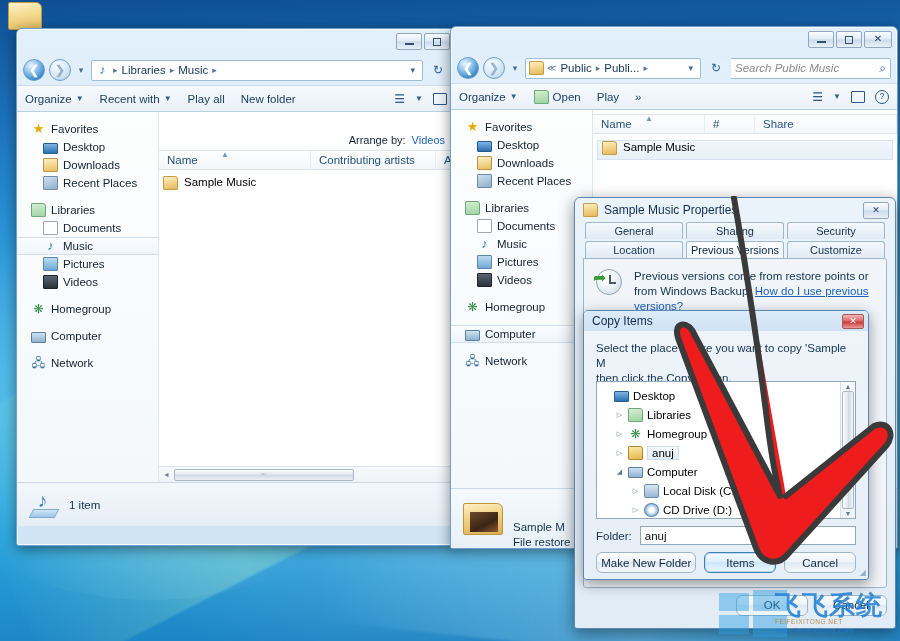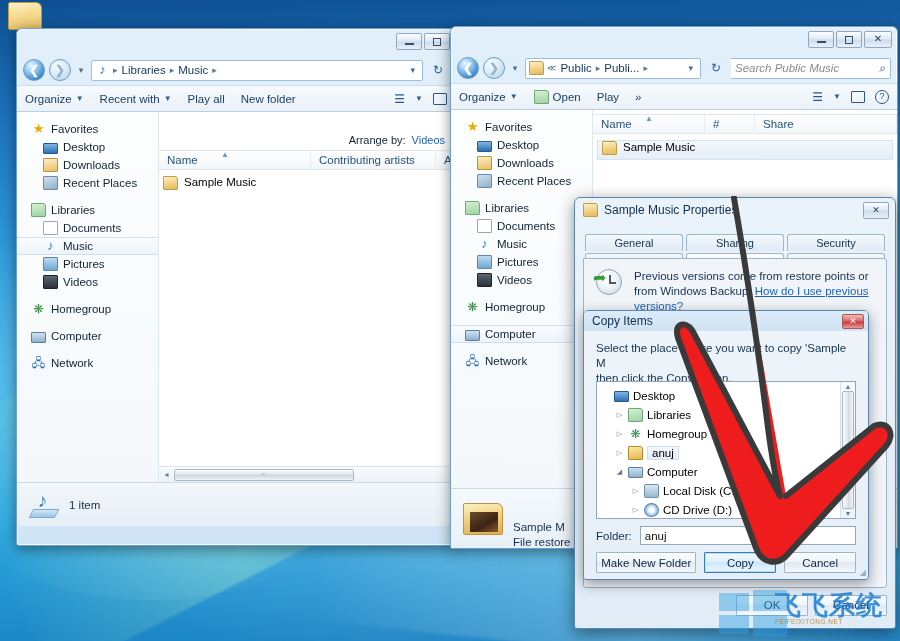--- a/index.html
+++ b/index.html
@@ -213,40 +213,39 @@
   }
   .dlg-body{ position:absolute; left:6px; right:6px; top:24px; bottom:6px; }
 
   
   .tabrow{ display:flex; gap:3px; padding:0 2px; }
   .tab{
     flex:1; height:17px; display:flex; align-items:center; justify-content:center;
     font-size:11px; color:#15334f; border:1px solid #9db7cd; border-bottom:none;
     border-radius:3px 3px 0 0;
     background:linear-gradient(180deg,#f4f9fd 0%,#e0eaf4 100%);
-    margin-top:12px;
   }
   .tab.active{ background:linear-gradient(180deg,#fdfefe 0%,#f2f7fb 100%); color:#0b2742; }
   .tabpanel{
     background:#f1f5fa; border:1px solid #9db7cd; border-radius:0 3px 3px 3px;
     position:absolute; left:2px; right:2px; top:36px; bottom:34px; overflow:hidden;
   }
   .pv-note{ display:flex; gap:10px; padding:10px 10px 6px 12px; font-size:11.5px; color:#13324f; line-height:15px; }
   .pv-note a{ color:#1c62b9; }
   .clockico{ width:26px; height:26px; flex:none; border-radius:50%;
              background:radial-gradient(circle at 40% 35%,#fff 20%,#e6eef4 55%,#c4d3de 100%);
              border:1.5px solid #8fa6b6; position:relative; }
   .clockico::before{ content:""; position:absolute; left:12px; top:5px; width:1.5px; height:8px; background:#4a5b68; }
   .clockico::after{ content:""; position:absolute; left:12px; top:12px; width:7px; height:1.5px; background:#4a5b68; }
   .greenarrow{ position:absolute; left:-3px; top:1px; color:#3a9b3a; font-size:16px; line-height:16px; }
 
   .dlg-footer{ position:absolute; left:2px; right:2px; bottom:2px; height:30px; display:flex; justify-content:flex-end; align-items:center; gap:7px; }
   .btn{
     min-width:72px; height:21px; padding:0 10px;
-    border:1px solid #9eb6c9; border-radius:1px;
+    border:1px solid #9eb6c9; border-radius:6px;
     background:linear-gradient(180deg,#fbfdfe 0%,#eef4f9 46%,#dfe9f2 50%,#f3f8fc 100%);
     font-size:11.5px; color:#10283f; display:flex; align-items:center; justify-content:center; white-space:nowrap;
   }
   .btn.default{ border-color:#3c7fb1; box-shadow:0 0 0 1px #bcd9ef inset;
                 background:linear-gradient(180deg,#f2faff 0%,#dff0fc 46%,#cde7fa 50%,#eaf7ff 100%); }
 
   
   .copydlg{
     position:absolute; border:1px solid #5b87b5; border-radius:5px 5px 3px 3px;
     background:linear-gradient(180deg,#eef4fa 0%,#e6eef7 100%);
@@ -696,21 +695,21 @@
 
   <div class="folderrow">
     <span class="lab">Folder:</span>
     <div class="folderinput">
       <span>anuj</span>
     </div>
   </div>
 
   <div class="copybtns">
     <div class="btn" style="width:104px;">Make New Folder</div>
-    <div class="btn default" style="width:74px;margin-left:auto;">Copy</div>
+    <div class="btn default" style="width:74px;margin-left:auto;">Items</div>
     <div class="btn" style="width:74px;">Cancel</div>
   </div>
 
   <div class="grip">◢</div>
 </div>
 
 <div id="arrow">
   <svg width="260" height="400" viewBox="0 0 260 400" xmlns="http://www.w3.org/2000/svg">
     <path d="M 94 2
              C 104 60, 118 150, 128 232

